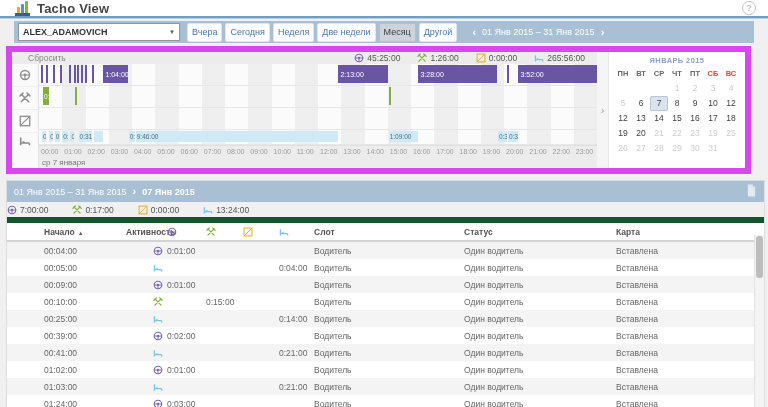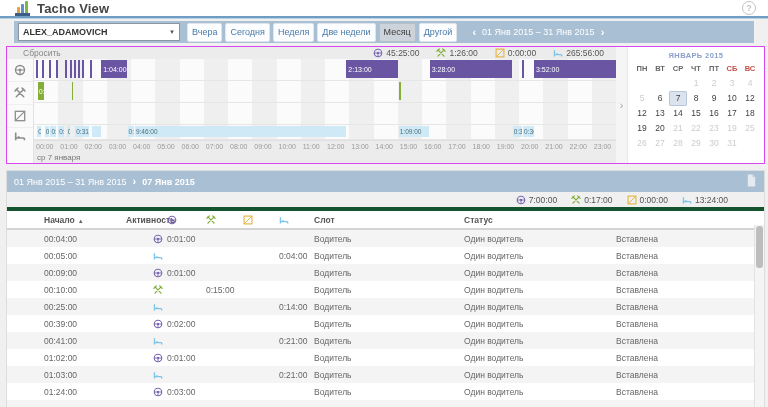--- a/index.html
+++ b/index.html
@@ -18,21 +18,21 @@
   .toolbar{margin:1px 14px 0;height:22px;background:#a9bfd4;display:flex;align-items:center;padding:0 4px;gap:7px}
   .select{background:#fff;border:1px solid #8a97a3;height:16px;display:flex;align-items:center;font-size:9px;font-weight:bold;color:#333;padding:0 4px;justify-content:space-between;cursor:pointer}
   .select .arr{font-size:6px;color:#555;margin-left:6px}
   .driver-select{width:152px}
   .btns{display:flex;gap:3px}
   .btn{background:#fcfdfe;color:#4a7aa9;font-size:9px;line-height:9px;padding:4px 4px;border-radius:2px;border:1px solid #dfe5ea;cursor:pointer;white-space:nowrap}
   .btn.active{background:#ccd3da;color:#3d3d3d;border-color:#b6bec6}
   .datenav{color:#fff;font-size:9px;margin-left:8px;display:flex;gap:6px;align-items:center;white-space:nowrap}
   .chev{font-weight:bold;font-size:11px;line-height:9px;cursor:pointer}
   
-  .panel1{margin:3px 3px 0 6px;background:#f9a8d4;border:1px solid #d946ef;display:flex;height:116px}
+  .panel1{margin:3px 17px 0 6px;background:#f9a8d4;border:6px solid #d946ef;display:flex;height:116px}
   .tl-col{flex:1;display:flex;flex-direction:column;min-width:0}
   .tl-top{height:12px;display:flex;justify-content:space-between;align-items:center;background:#ececec;padding:0 12px 0 16px}
   .reset{font-size:8.5px;color:#878787;cursor:pointer}
   .totals{display:flex;gap:17px;align-items:center}
   .total{display:flex;gap:3px;align-items:center;font-size:8.5px;color:#555;white-space:nowrap}
   .tl-body{flex:1;display:flex}
   .gutter{width:26px;background:#fafafa;border-right:1px solid #e2e2e2;display:flex;flex-direction:column}
   .gutter .gi{height:22px;display:flex;align-items:center;justify-content:center;border-bottom:1px solid #efefef}
   .gutter .gi:last-child{height:15px;border-bottom:none}
   .plot-col{flex:1;display:flex;flex-direction:column;min-width:0}
@@ -55,21 +55,21 @@
   .cal-d{text-align:center;font-size:8.5px;color:#3f3f3f;height:15px;line-height:15px;cursor:pointer;border-radius:2px}
   .cal-d.muted{color:#cccccc;cursor:default}
   .cal-d.selected{background:#dbe4ee;box-shadow:inset 0 0 0 1px #b7c6d6}
   
   .panel2{margin:6px 3px 0 6px;background:#fff;border:1px solid #ddd;height:240px;position:relative;overflow:hidden}
   .p2-header{height:21px;background:#a9bfd4;display:flex;align-items:center;padding:0 7px;gap:10px}
   .view-select{width:142px}
   .breadcrumb{color:#fff;font-size:9px;display:flex;gap:6px;align-items:center;white-space:nowrap}
   .bc-day{font-weight:bold}
   .export{margin-left:auto;cursor:pointer;opacity:.85}
-  .p2-stats{height:15px;background:#f0f0f0;display:flex;justify-content:flex-end;align-items:center;gap:14px;padding-right:36px;border-bottom:4px solid #14532d}
+  .p2-stats{height:15px;background:#f0f0f0;display:flex;align-items:center;gap:24px;padding-right:36px;border-bottom:6px solid #14532d}
   .trow{display:grid;grid-template-columns:82px 41px 39px 37px 36px 35px 150px 152px 1fr;padding-left:37px;height:17px;align-items:center;font-size:8.5px;color:#666}
   .trow.head{font-weight:bold;color:#555;border-bottom:2px solid #d4d4d4;height:17px;background:#fff}
   .trow .icell{justify-self:end;margin-right:4px;display:flex}
   .trow .hic{display:flex}
   .trow.odd{background:#f4f4f4}
   .sort{font-size:6px;color:#666;margin-left:3px}
   .sbar{position:absolute;top:54px;bottom:0;right:0;width:9px;background:#f4f4f4;border-left:1px solid #e2e2e2}
   .sbar .thumb{position:absolute;top:1px;left:1px;right:1px;height:42px;background:#bdbdbd;border-radius:3px;cursor:pointer}
 </style>
 </head>
@@ -375,20 +375,21 @@
           </svg>
         </span>
         <span class="hic">
           <svg viewBox="0 0 12 12" width="10" height="10" style="display:block">
             <path d="M1.7 2.6 V10.2 M1.7 8 H10.4 M10.4 8 V10.2" fill="none" stroke="#7cc4e8" stroke-width="1.6"></path>
             <path d="M3.1 8 C3.1 5.8 6.1 5.8 6.1 8 Z" fill="#7cc4e8"></path>
           </svg>
         </span>
         <span>Слот</span>
         <span>Статус</span>
+        <span>Карта</span>
       </div>
       <div class="trow odd">
         <span>00:04:00</span>
         <span class="icell">
           <svg viewBox="0 0 12 12" width="10" height="10" style="display:block">
             <circle cx="6" cy="6" r="4.5" fill="none" stroke="#7b68b1" stroke-width="1.4"></circle>
             <path d="M1.5 6 H10.5 M6 6 V10.5" stroke="#7b68b1" stroke-width="1.1"></path>
             <circle cx="6" cy="6" r="1.4" fill="#7b68b1"></circle>
           </svg>
         </span>

